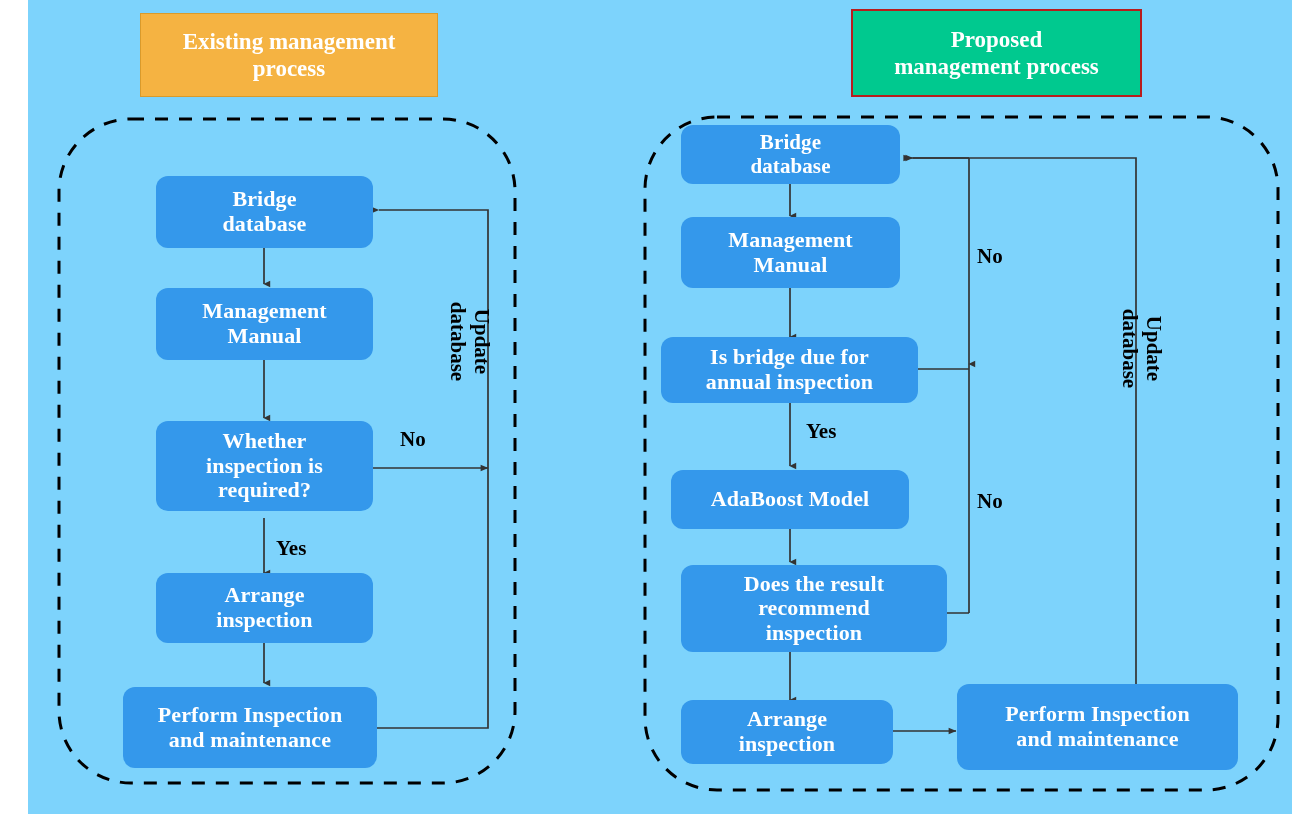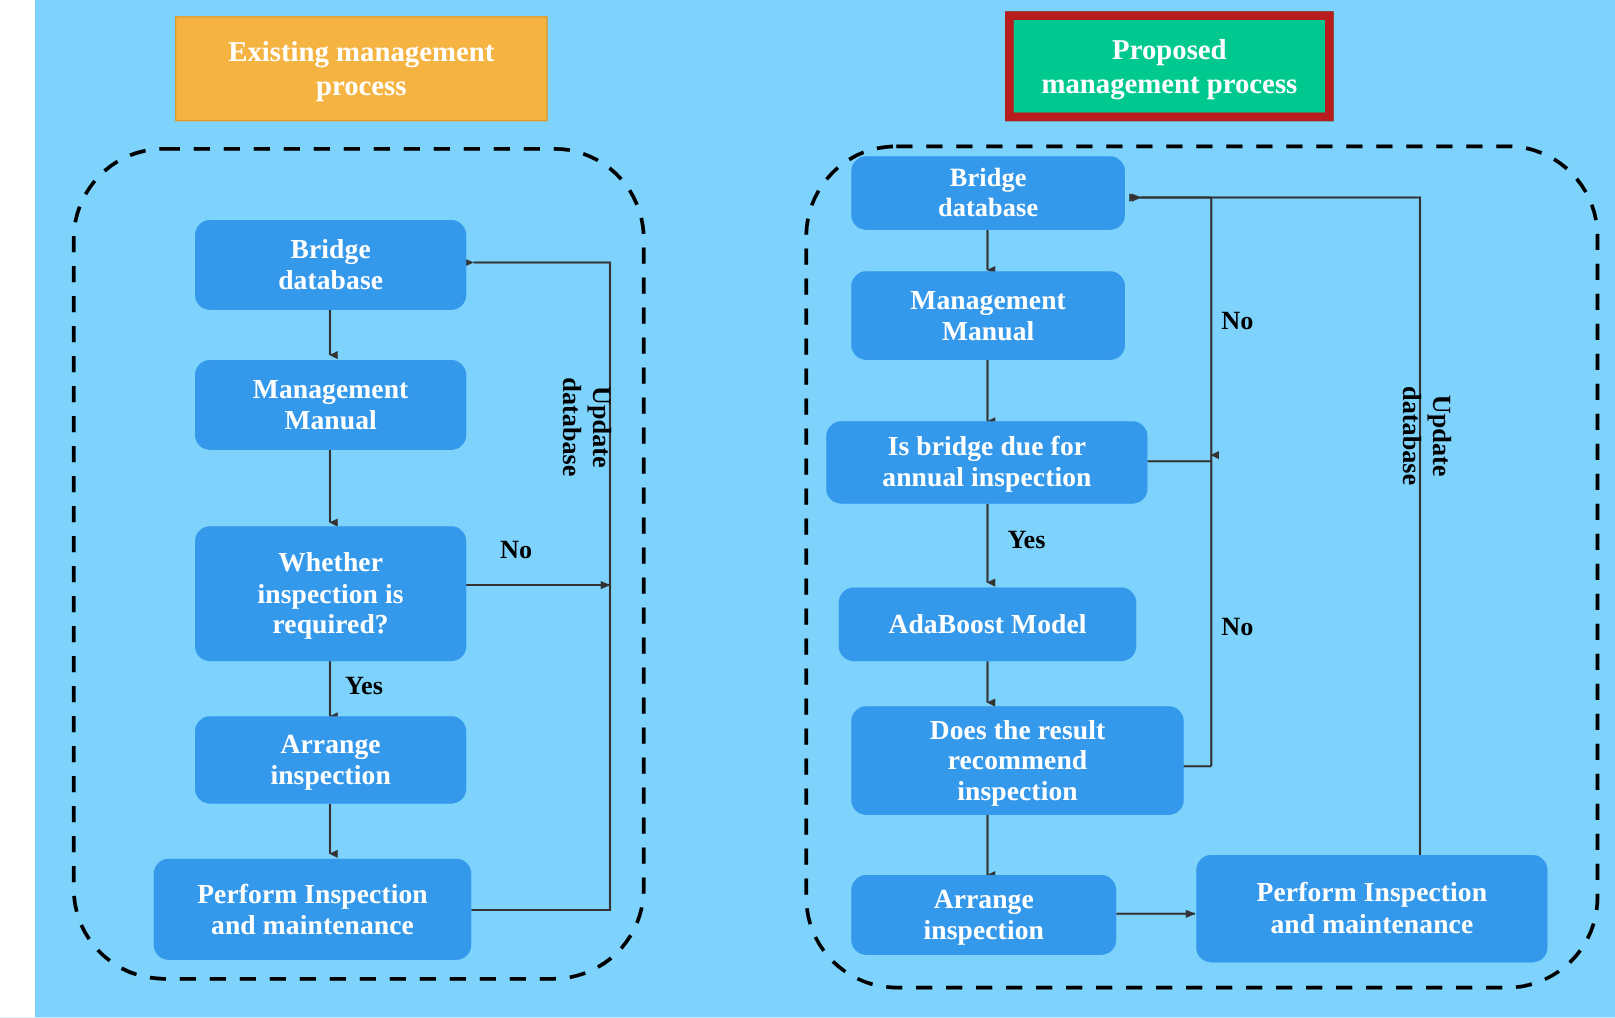--- a/index.html
+++ b/index.html
@@ -55,23 +55,23 @@
     font-size: 23px;
     line-height: 1.18;
     white-space: pre-line;
   }
   #hdr-left {
     left: 112px; top: 13px; width: 298px; height: 84px;
     background: #f5b342;
     border: 1px solid #d99a2b;
   }
   #hdr-right {
-    left: 776px; top: 9px; width: 263px; height: 88px;
+    left: 823px; top: 9px; width: 291px; height: 88px;
     background: #00c98f;
-    border: 7px solid #b91c1c;
+    border: 2px solid #b91c1c;
   }
   .edge-label {
     position: absolute;
     font-weight: bold;
     font-size: 21px;
     color: #000000;
     white-space: pre-line;
     text-align: left;
     line-height: 1.1;
   }
@@ -155,21 +155,21 @@
       <path d="M1108,684 L1108,158 L885,158" marker-end="url(#arrowLeft)"></path>
     </g>
   </svg>
 
   <div class="node" style="left:128px; top:176px; width:217px; height:72px;">Bridge
 database</div>
 
   <div class="node" style="left:128px; top:288px; width:217px; height:72px;">Management
 Manual</div>
 
-  <div class="node" style="left:128px; top:421px; width:217px; height:108px;">Whether
+  <div class="node" style="left:128px; top:421px; width:217px; height:90px;">Whether
 inspection is
 required?</div>
 
   <div class="node" style="left:128px; top:573px; width:217px; height:70px;">Arrange
 inspection</div>
 
   <div class="node" style="left:95px; top:687px; width:254px; height:81px;">Perform Inspection
 and maintenance</div>
 
   <div class="edge-label" style="left:372px; top:428px; width:50px;">No</div>

